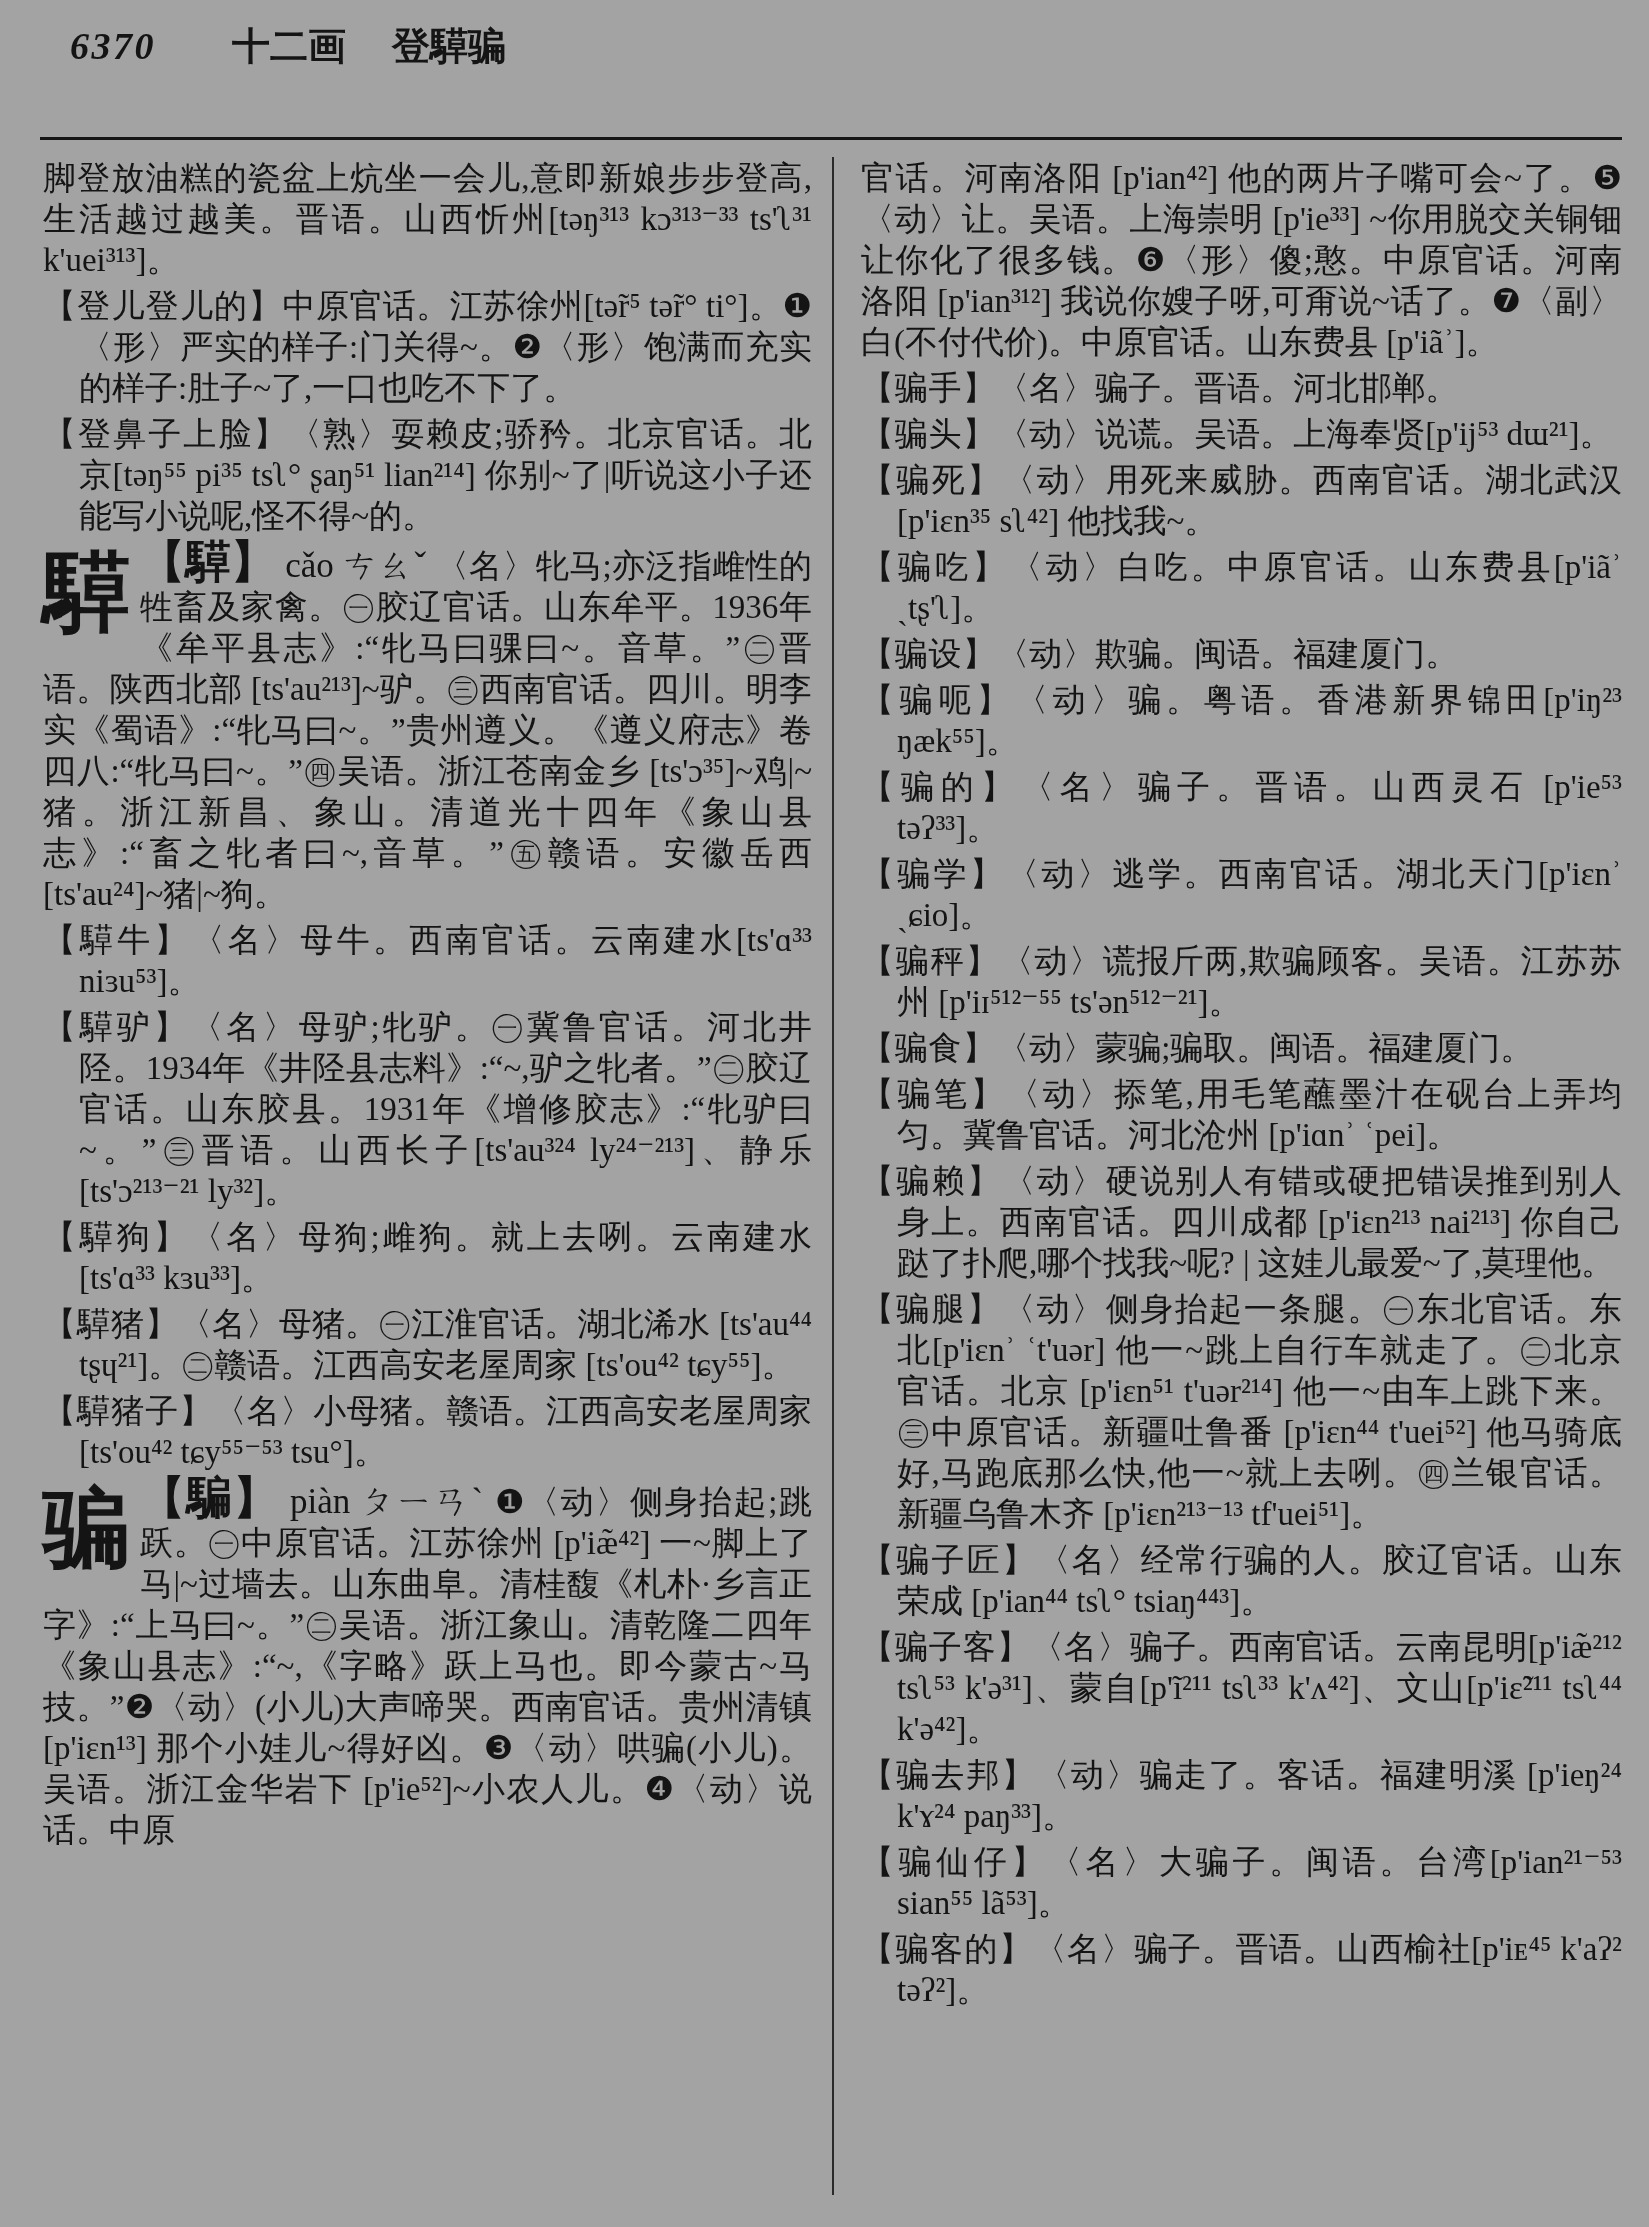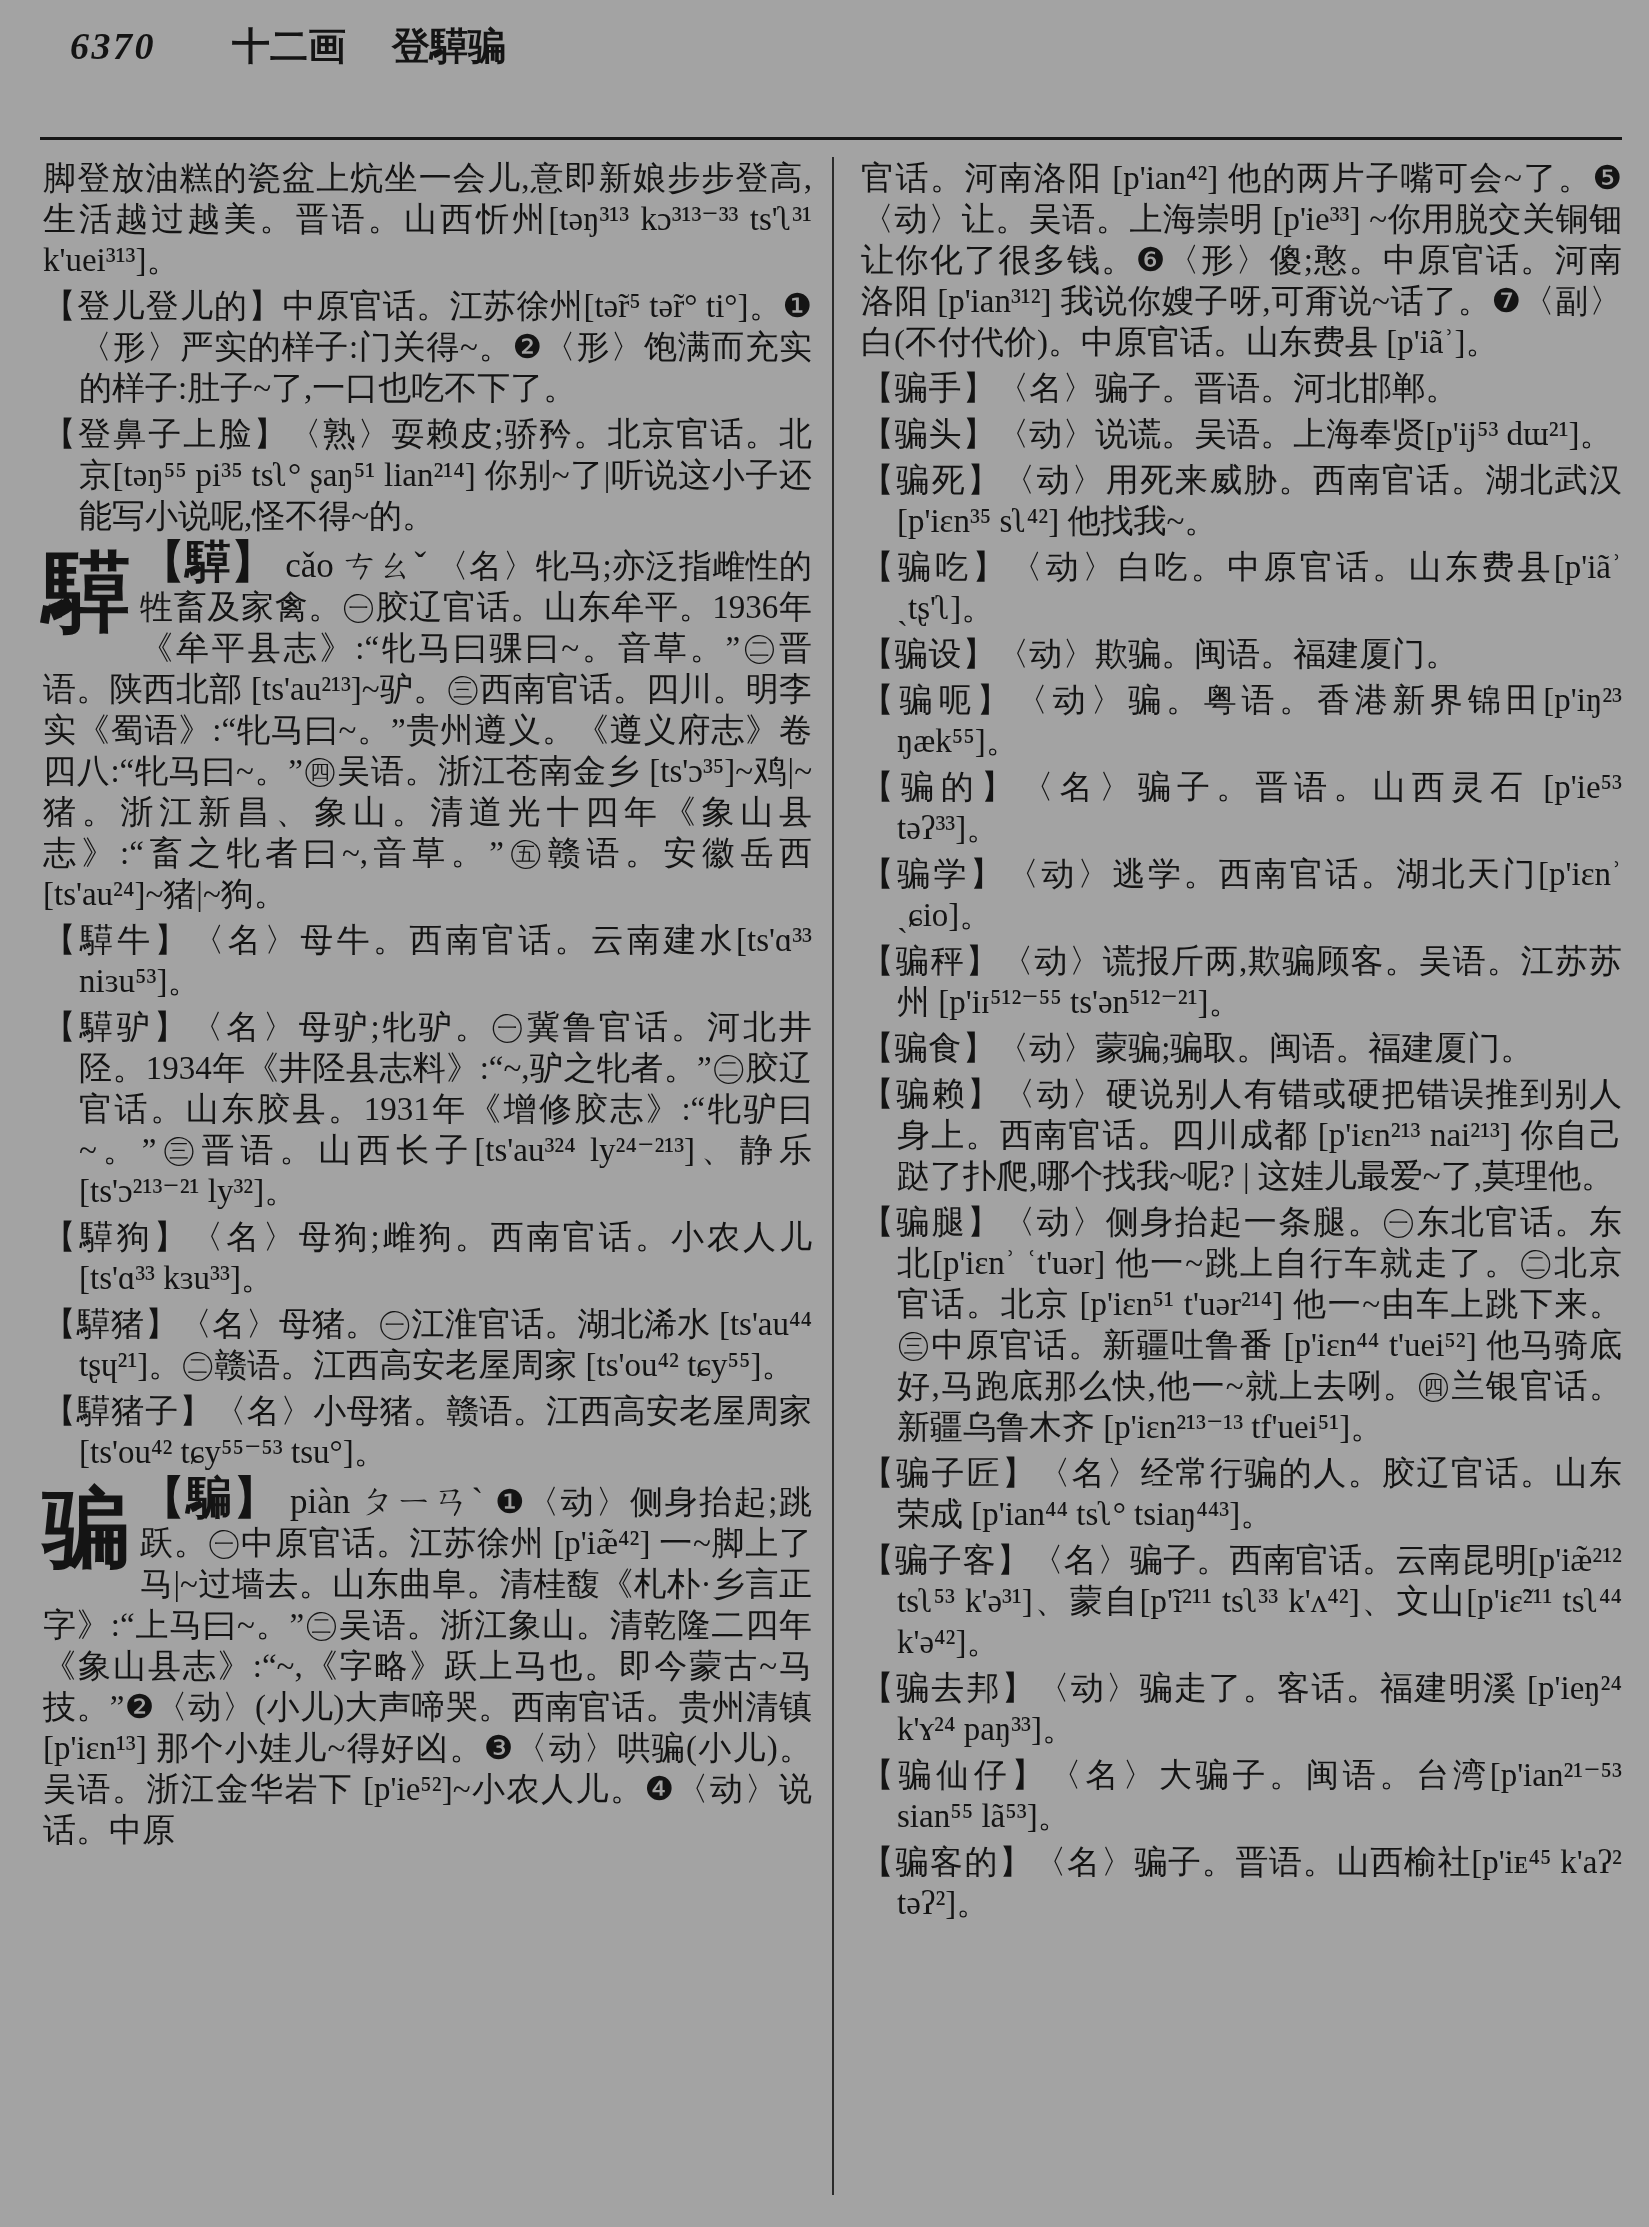--- a/index.html
+++ b/index.html
@@ -35,37 +35,38 @@
   </div>
   <div class="rule"></div>
   <div class="divider"></div>
   <div class="col left" id="col-left">
       <p class="cont">脚登放油糕的瓷盆上炕坐一会儿,意即新娘步步登高,生活越过越美。晋语。山西忻州[təŋ³¹³ kɔ³¹³⁻³³ ts'ʅ³¹ k'uei³¹³]。</p>
       <p class="entry"><span class="hw">【登儿登儿的】</span><span class="body">中原官话。江苏徐州[tə̃r⁵ tə̃r° ti°]。❶〈形〉严实的样子:门关得~。❷〈形〉饱满而充实的样子:肚子~了,一口也吃不下了。</span></p>
       <p class="entry"><span class="hw">【登鼻子上脸】</span><span class="body">〈熟〉耍赖皮;骄矜。北京官话。北京[təŋ⁵⁵ pi³⁵ tsʅ° ʂaŋ⁵¹ lian²¹⁴] 你别~了|听说这小子还能写小说呢,怪不得~的。</span></p>
       <p class="headentry"><span class="bigchar">騲</span><span class="trad">【騲】</span><span class="reading"> cǎo ㄘㄠˇ </span><span class="body">〈名〉牝马;亦泛指雌性的牲畜及家禽。㊀胶辽官话。山东牟平。1936年《牟平县志》:“牝马曰骒曰~。音草。”㊁晋语。陕西北部 [ts'au²¹³]~驴。㊂西南官话。四川。明李实《蜀语》:“牝马曰~。”贵州遵义。《遵义府志》卷四八:“牝马曰~。”㊃吴语。浙江苍南金乡 [ts'ɔ³⁵]~鸡|~猪。浙江新昌、象山。清道光十四年《象山县志》:“畜之牝者曰~,音草。”㊄赣语。安徽岳西 [ts'au²⁴]~猪|~狗。</span></p>
       <p class="entry"><span class="hw">【騲牛】</span><span class="body">〈名〉母牛。西南官话。云南建水[ts'ɑ³³ niɜu⁵³]。</span></p>
       <p class="entry"><span class="hw">【騲驴】</span><span class="body">〈名〉母驴;牝驴。㊀冀鲁官话。河北井陉。1934年《井陉县志料》:“~,驴之牝者。”㊁胶辽官话。山东胶县。1931年《增修胶志》:“牝驴曰~。”㊂晋语。山西长子[ts'au³²⁴ ly²⁴⁻²¹³]、静乐 [ts'ɔ²¹³⁻²¹ ly³²]。</span></p>
-      <p class="entry"><span class="hw">【騲狗】</span><span class="body">〈名〉母狗;雌狗。西南官话。小农人儿[ts'ɑ³³ kɜu³³]。</span></p>
+      <p class="entry"><span class="hw">【騲狗】</span><span class="body">〈名〉母狗;雌狗。就上去咧。云南建水[ts'ɑ³³ kɜu³³]。</span></p>
       <p class="entry"><span class="hw">【騲猪】</span><span class="body">〈名〉母猪。㊀江淮官话。湖北浠水 [ts'au⁴⁴ tʂɥ²¹]。㊁赣语。江西高安老屋周家 [ts'ou⁴² tɕy⁵⁵]。</span></p>
       <p class="entry"><span class="hw">【騲猪子】</span><span class="body">〈名〉小母猪。赣语。江西高安老屋周家[ts'ou⁴² tɕy⁵⁵⁻⁵³ tsu°]。</span></p>
       <p class="headentry"><span class="bigchar">骗</span><span class="trad">【騙】</span><span class="reading"> piàn ㄆㄧㄢˋ </span><span class="body">❶〈动〉侧身抬起;跳跃。㊀中原官话。江苏徐州 [p'iæ̃⁴²] 一~脚上了马|~过墙去。山东曲阜。清桂馥《札朴·乡言正字》:“上马曰~。”㊁吴语。浙江象山。清乾隆二四年《象山县志》:“~,《字略》跃上马也。即今蒙古~马技。”❷〈动〉(小儿)大声啼哭。西南官话。贵州清镇 [p'iɛn¹³] 那个小娃儿~得好凶。❸〈动〉哄骗(小儿)。吴语。浙江金华岩下 [p'ie⁵²]~小农人儿。❹〈动〉说话。中原</span></p>
     </div>
   <div class="col right" id="col-right">
       <p class="cont">官话。河南洛阳 [p'ian⁴²] 他的两片子嘴可会~了。❺〈动〉让。吴语。上海崇明 [p'ie³³] ~你用脱交关铜钿让你化了很多钱。❻〈形〉傻;憨。中原官话。河南洛阳 [p'ian³¹²] 我说你嫂子呀,可甭说~话了。❼〈副〉白(不付代价)。中原官话。山东费县 [p'iãʾ]。</p>
       <p class="entry"><span class="hw">【骗手】</span><span class="body">〈名〉骗子。晋语。河北邯郸。</span></p>
       <p class="entry"><span class="hw">【骗头】</span><span class="body">〈动〉说谎。吴语。上海奉贤[p'ij⁵³ dɯ²¹]。</span></p>
       <p class="entry"><span class="hw">【骗死】</span><span class="body">〈动〉用死来威胁。西南官话。湖北武汉 [p'iɛn³⁵ sʅ⁴²] 他找我~。</span></p>
       <p class="entry"><span class="hw">【骗吃】</span><span class="body">〈动〉白吃。中原官话。山东费县[p'iãʾ ˎtʂ'ʅ]。</span></p>
       <p class="entry"><span class="hw">【骗设】</span><span class="body">〈动〉欺骗。闽语。福建厦门。</span></p>
       <p class="entry"><span class="hw">【骗呃】</span><span class="body">〈动〉骗。粤语。香港新界锦田[p'iŋ²³ ŋæk⁵⁵]。</span></p>
       <p class="entry"><span class="hw">【骗的】</span><span class="body">〈名〉骗子。晋语。山西灵石 [p'ie⁵³ təʔ³³]。</span></p>
       <p class="entry"><span class="hw">【骗学】</span><span class="body">〈动〉逃学。西南官话。湖北天门[p'iɛnʾ ˎɕio]。</span></p>
       <p class="entry"><span class="hw">【骗秤】</span><span class="body">〈动〉谎报斤两,欺骗顾客。吴语。江苏苏州 [p'iɪ⁵¹²⁻⁵⁵ ts'ən⁵¹²⁻²¹]。</span></p>
       <p class="entry"><span class="hw">【骗食】</span><span class="body">〈动〉蒙骗;骗取。闽语。福建厦门。</span></p>
+      <p class="entry"><span class="hw">【骗笔】</span><span class="body">〈动〉掭笔,用毛笔蘸墨汁在砚台上弄均匀。冀鲁官话。河北沧州 [p'iɑnʾ ʿpei]。</span></p>
       <p class="entry"><span class="hw">【骗赖】</span><span class="body">〈动〉硬说别人有错或硬把错误推到别人身上。西南官话。四川成都 [p'iɛn²¹³ nai²¹³] 你自己跶了扑爬,哪个找我~呢? | 这娃儿最爱~了,莫理他。</span></p>
       <p class="entry"><span class="hw">【骗腿】</span><span class="body">〈动〉侧身抬起一条腿。㊀东北官话。东北[p'iɛnʾ ʿt'uər] 他一~跳上自行车就走了。㊁北京官话。北京 [p'iɛn⁵¹ t'uər²¹⁴] 他一~由车上跳下来。㊂中原官话。新疆吐鲁番 [p'iɛn⁴⁴ t'uei⁵²] 他马骑底好,马跑底那么快,他一~就上去咧。㊃兰银官话。新疆乌鲁木齐 [p'iɛn²¹³⁻¹³ tf'uei⁵¹]。</span></p>
       <p class="entry"><span class="hw">【骗子匠】</span><span class="body">〈名〉经常行骗的人。胶辽官话。山东荣成 [p'ian⁴⁴ tsʅ° tsiaŋ⁴⁴³]。</span></p>
       <p class="entry"><span class="hw">【骗子客】</span><span class="body">〈名〉骗子。西南官话。云南昆明[p'iæ̃²¹² tsʅ⁵³ k'ə³¹]、蒙自[p'ĩ²¹¹ tsʅ³³ k'ʌ⁴²]、文山[p'iɛ̃²¹¹ tsʅ⁴⁴ k'ə⁴²]。</span></p>
       <p class="entry"><span class="hw">【骗去邦】</span><span class="body">〈动〉骗走了。客话。福建明溪 [p'ieŋ²⁴ k'ɤ²⁴ paŋ³³]。</span></p>
       <p class="entry"><span class="hw">【骗仙仔】</span><span class="body">〈名〉大骗子。闽语。台湾[p'ian²¹⁻⁵³ sian⁵⁵ lã⁵³]。</span></p>
       <p class="entry"><span class="hw">【骗客的】</span><span class="body">〈名〉骗子。晋语。山西榆社[p'iᴇ⁴⁵ k'aʔ² təʔ²]。</span></p>
     </div>
 </div>
 

